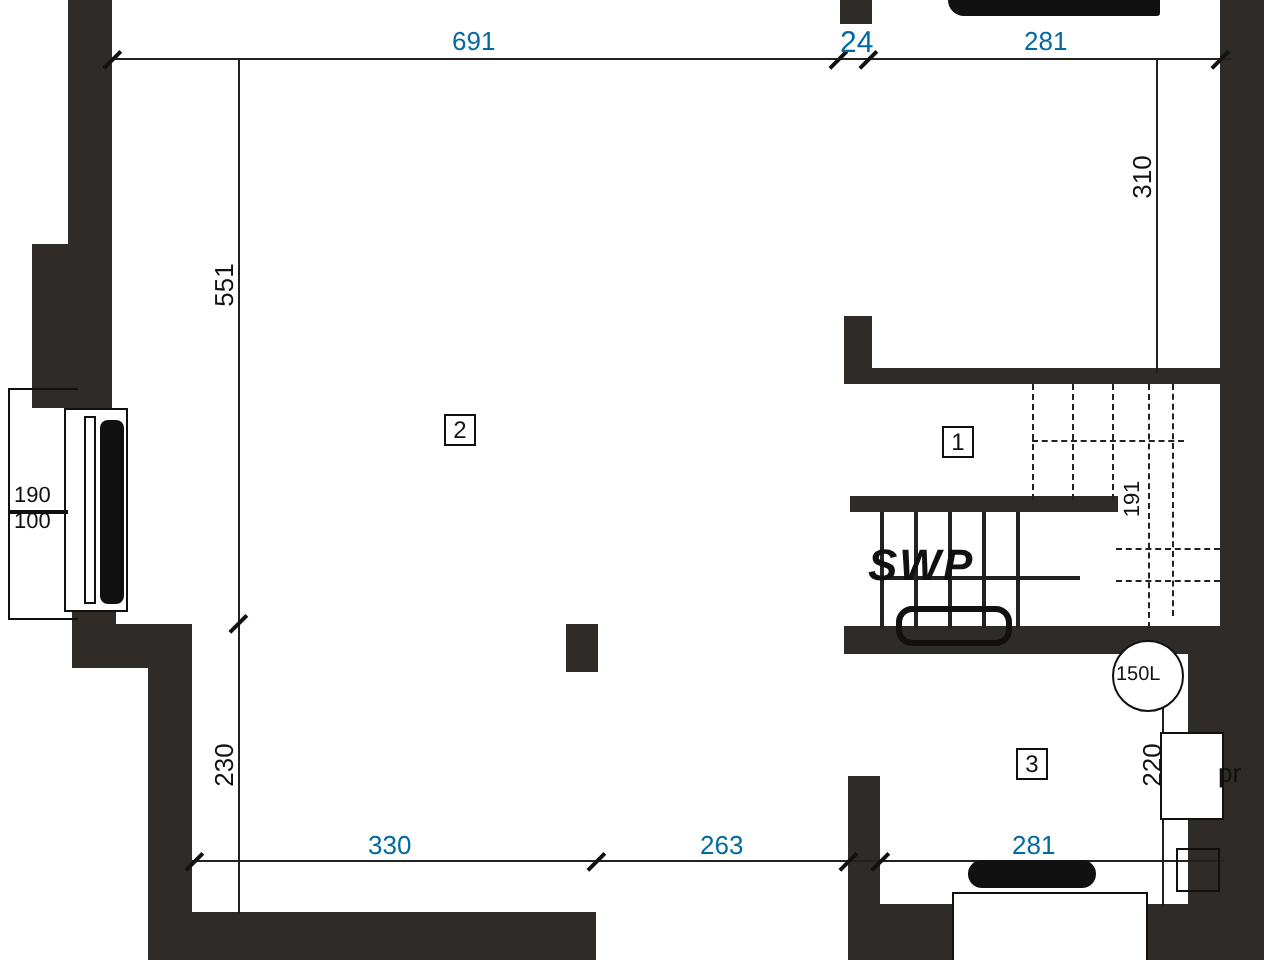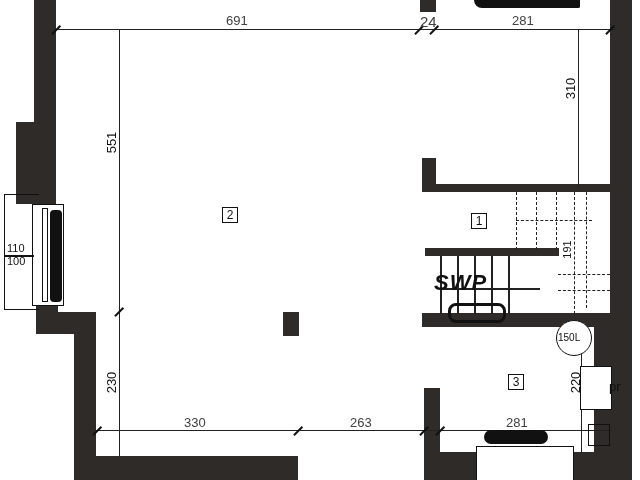--- a/index.html
+++ b/index.html
@@ -2,21 +2,21 @@
 <html><head>
 <meta charset="utf-8">
 <style>
   html,body{margin:0;padding:0;background:#ffffff;}
   body{width:640px;height:480px;position:relative;overflow:hidden;font-family:"Liberation Sans",sans-serif;}
   .abs{position:absolute;}
   .wall{position:absolute;background:#2e2b28;}
   .line{position:absolute;background:#222;}
   .dash-h{position:absolute;height:0;border-top:1.5px dashed #222;}
   .dash-v{position:absolute;width:0;border-left:1.5px dashed #222;}
-  .dim{position:absolute;font-size:13px;color:#404040;line-height:1;white-space:nowrap;}
+  .dim{position:absolute;font-size:13px;color:#0369a1;line-height:1;white-space:nowrap;}
   .dim-v{position:absolute;font-size:13px;color:#111;line-height:1;white-space:nowrap;transform:rotate(-90deg);transform-origin:center center;}
   .room-tag{position:absolute;border:1.5px solid #111;font-size:12px;line-height:14px;width:14px;height:14px;text-align:center;color:#111;background:#fff;}
   .tick{position:absolute;width:12px;height:1.5px;background:#111;transform:rotate(-45deg);}
   .small-text{position:absolute;font-size:11px;color:#111;line-height:1;}
 </style>
 </head>
 <body>
 
 <div class="wall" style="left:34px;top:0;width:22px;height:122px;"></div>
 <div class="wall" style="left:16px;top:122px;width:40px;height:82px;"></div>
@@ -42,21 +42,21 @@
 <div class="wall" style="left:440px;top:452px;width:40px;height:28px;"></div>
 <div class="wall" style="left:570px;top:452px;width:42px;height:28px;"></div>
 
 <div class="wall" style="left:283px;top:312px;width:16px;height:24px;"></div>
 
 <div class="abs" style="left:4px;top:194px;width:34px;height:114px;border:1.5px solid #111;border-right:none;"></div>
 <div class="abs" style="left:32px;top:204px;width:30px;height:100px;border:1.5px solid #111;background:#fff;"></div>
 <div class="abs" style="left:42px;top:208px;width:4px;height:92px;border:1px solid #111;"></div>
 <div class="abs" style="left:50px;top:210px;width:12px;height:92px;background:#111;border-radius:4px;"></div>
 <div class="abs" style="left:4px;top:255px;width:30px;height:1.5px;background:#111;"></div>
-<div class="small-text" style="left:7px;top:243px;">110</div>
+<div class="small-text" style="left:7px;top:243px;">190</div>
 <div class="small-text" style="left:7px;top:256px;">100</div>
 
 <div class="line" style="left:56px;top:29px;width:560px;height:1px;"></div>
 <div class="tick" style="left:50px;top:29px;"></div>
 <div class="tick" style="left:413px;top:29px;"></div>
 <div class="tick" style="left:428px;top:29px;"></div>
 <div class="tick" style="left:604px;top:29px;"></div>
 <div class="dim" style="left:226px;top:14px;">691</div>
 <div class="dim" style="left:420px;top:14px;font-size:15px;">24</div>
 <div class="dim" style="left:512px;top:14px;">281</div>

